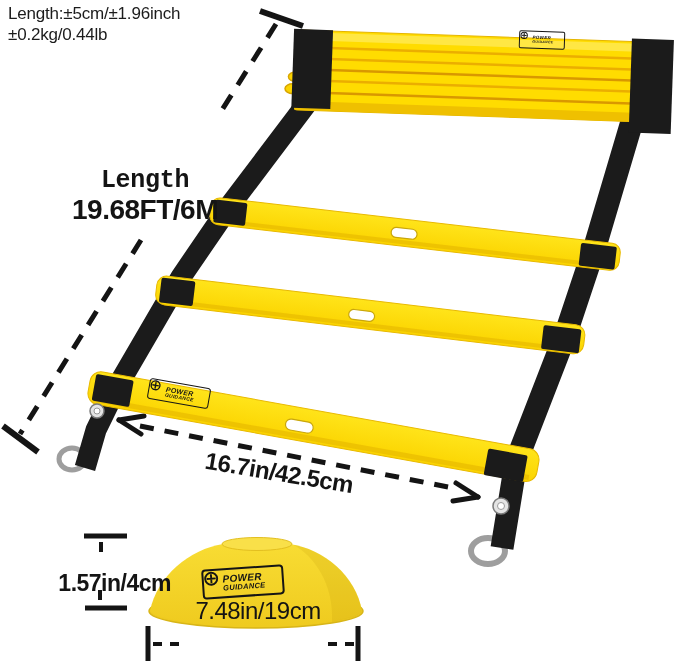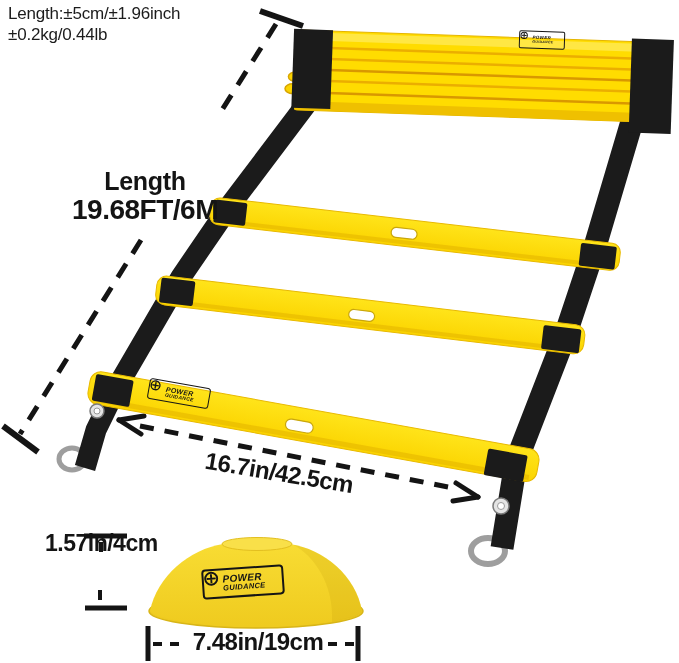--- a/index.html
+++ b/index.html
@@ -16,26 +16,26 @@
     position:relative;width:679px;height:663px;overflow:hidden;
     background:var(--background,#fff);
     font-family:"Liberation Sans",sans-serif;
     color:var(--annotation-black,#141414);
     padding-left:22px;
   }
   #stage svg{position:absolute;left:0;top:0;}
   .txt{position:absolute;white-space:nowrap;}
   .tol{left:8px;top:3px;font-size:17px;line-height:21px;letter-spacing:-0.2px;color:#1c1c1c;}
   .len-label{left:40px;top:167px;width:210px;text-align:center;font-weight:bold;}
-  .len-title{font-size:25px;line-height:28px;letter-spacing:-0.3px;}
+  .len-title{font-size:25px;line-height:28px;letter-spacing:-0.3px;font-family:Liberation Mono, monospace;}
   .len-value{font-size:28px;line-height:29px;letter-spacing:-0.5px;}
   .w-label{left:198px;top:459px;width:162px;text-align:center;font-size:24px;font-weight:bold;
            letter-spacing:-0.5px;transform:rotate(9.5deg);transform-origin:center;}
-  .cone-h-label{left:45px;top:530px;width:126px;text-align:left;font-size:23px;font-weight:bold;letter-spacing:-0.5px;}
-  .cone-d-label{left:183px;top:628px;width:150px;text-align:center;font-size:24px;font-weight:bold;letter-spacing:-0.5px;}
+  .cone-h-label{left:45px;top:570px;width:126px;text-align:right;font-size:23px;font-weight:bold;letter-spacing:-0.5px;}
+  .cone-d-label{left:183px;top:597px;width:150px;text-align:center;font-size:24px;font-weight:normal;letter-spacing:-0.5px;}
 
   .logo{position:absolute;display:flex;align-items:center;justify-content:center;
         border:1.5px solid #151515;color:#151515;background:transparent;}
   .logo .ltxt{display:flex;flex-direction:column;justify-content:center;line-height:1;
         font-weight:bold;font-style:italic;letter-spacing:.3px;margin-left:2px;}
   .logo svg{position:static;flex:none;display:block;}
   .logo-bundle{left:519px;top:31px;width:44px;height:16px;border-width:1px;border-radius:2px;transform:rotate(2deg);}
   .logo-bundle .l1{font-size:4.5px;} .logo-bundle .l2{font-size:3.5px;}
   .logo-rung{left:148px;top:383px;width:60px;height:19px;border-radius:3px;transform:rotate(10deg);}
   .logo-rung .l1{font-size:7px;} .logo-rung .l2{font-size:5px;}

